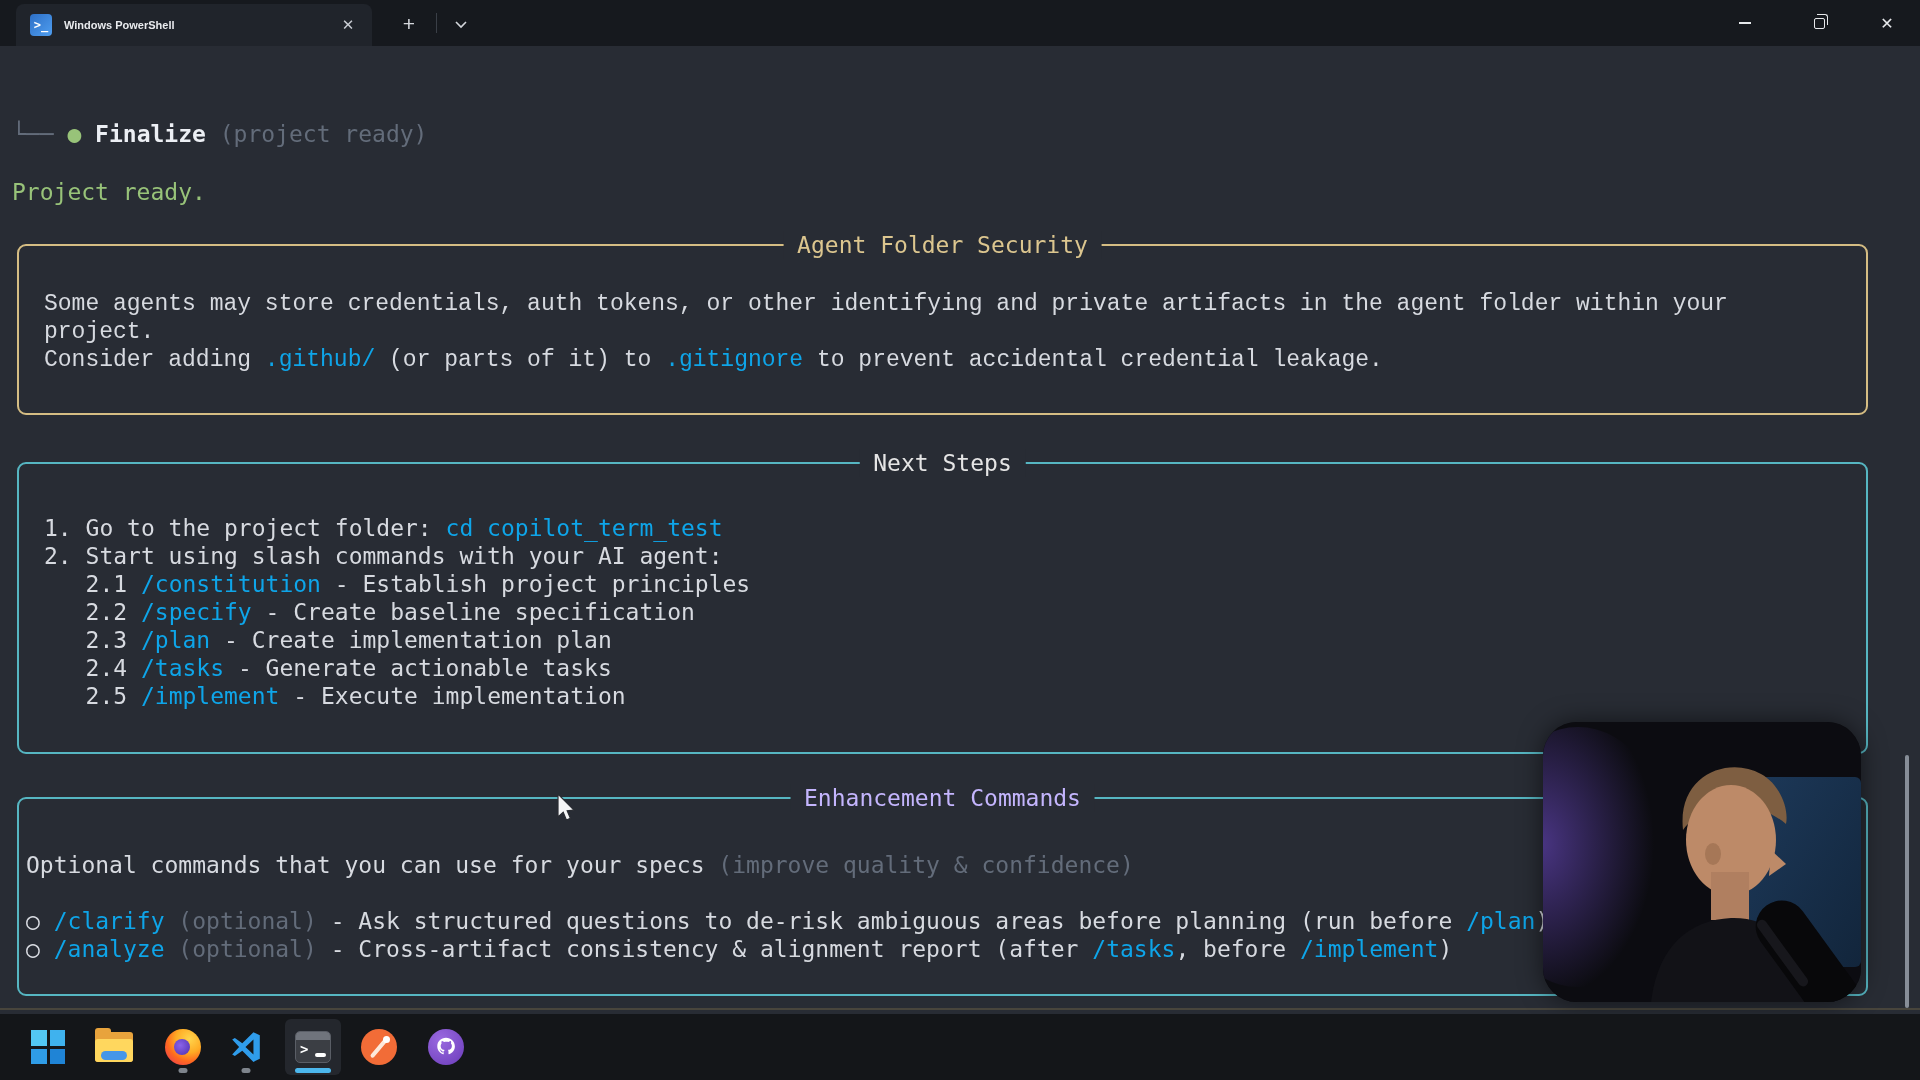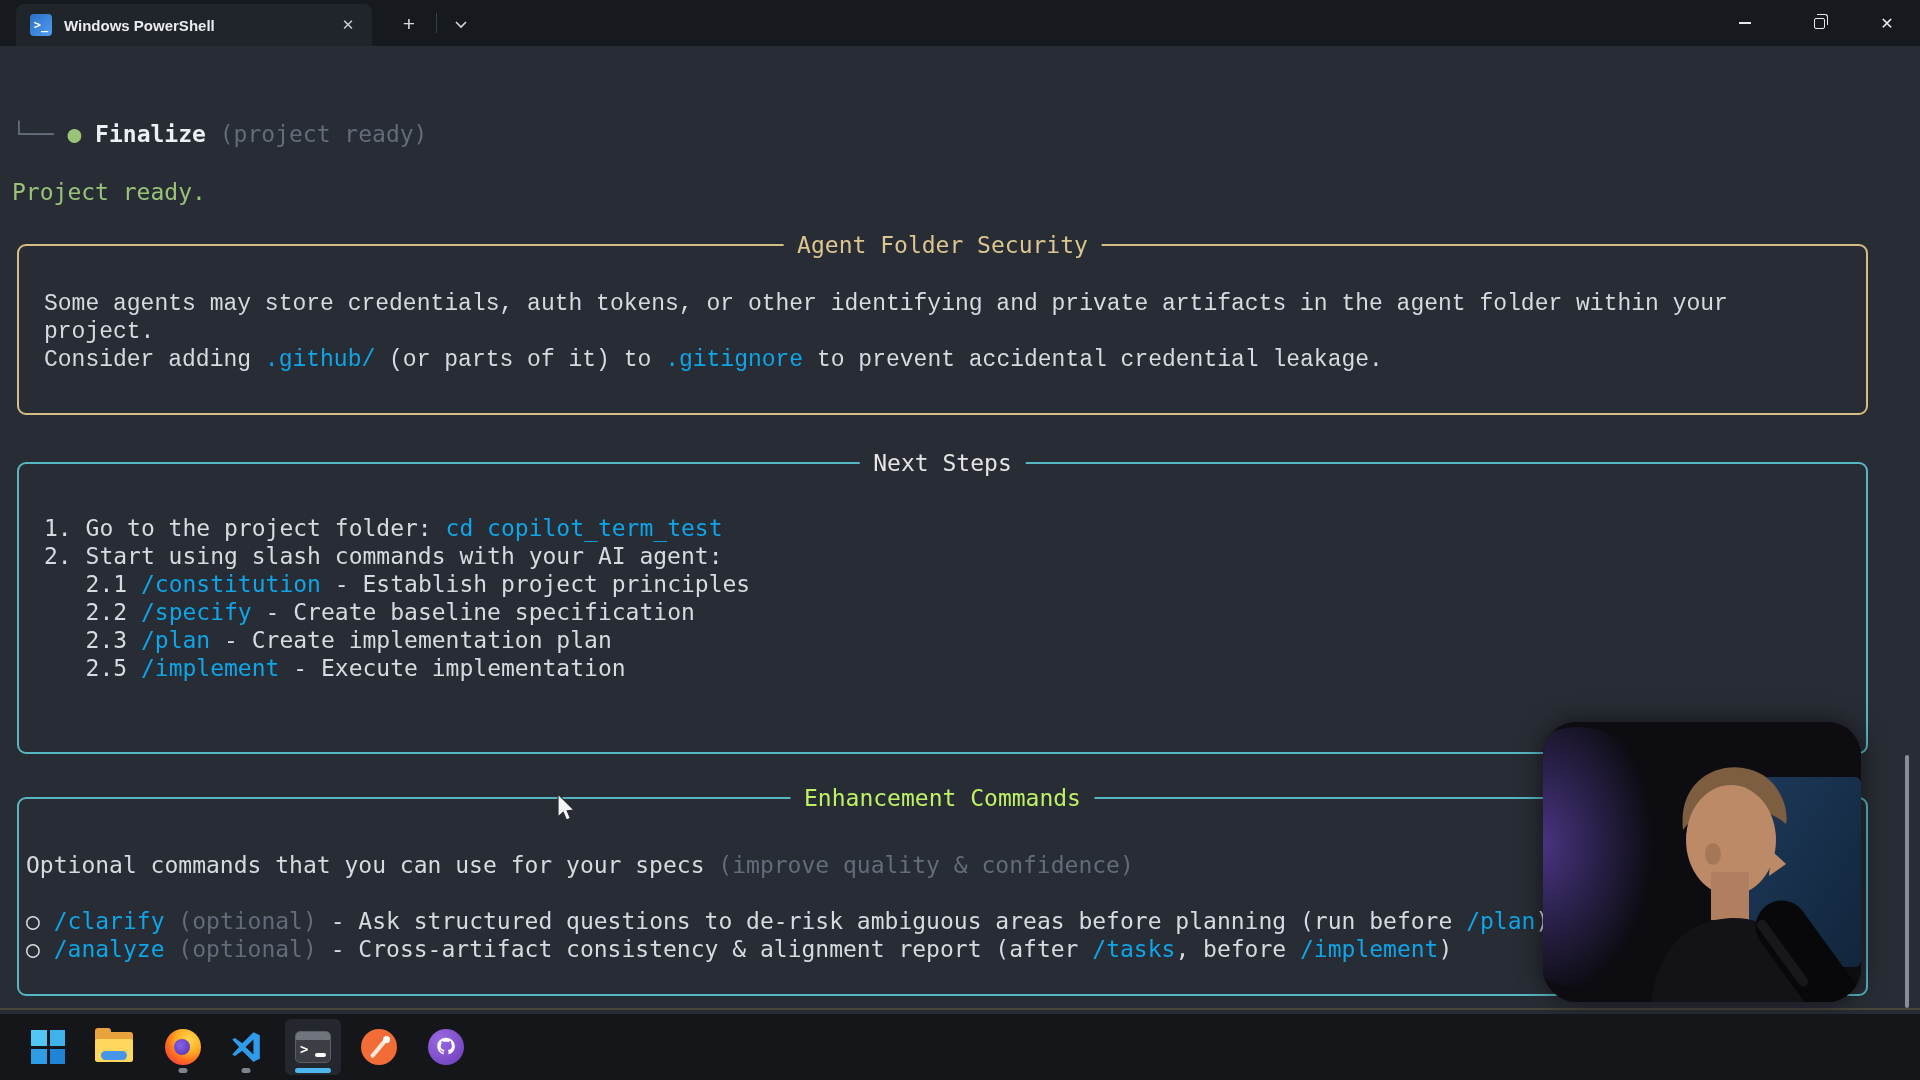--- a/index.html
+++ b/index.html
@@ -3,21 +3,21 @@
 <meta charset="utf-8">
 <style>
   * { margin:0; padding:0; box-sizing:border-box; }
   html,body { width:1920px; height:1080px; overflow:hidden; background:#000; }
   .screen { position:relative; width:1920px; height:1080px; background:#282c34; font-family:"Liberation Sans", sans-serif; }
 
   
   .titlebar { position:absolute; left:0; top:0; width:1920px; height:46px; background:#16191e; }
   .tab { position:absolute; left:16px; top:4px; width:356px; height:42px; background:#20242b; border-radius:8px 8px 0 0; display:flex; align-items:center; padding:0 10px 0 14px; }
   .ps-icon { width:22px; height:22px; border-radius:4px; background:linear-gradient(135deg,#2d6fc6,#4f9ef0); color:#fff; font-family:"DejaVu Sans Mono", monospace; font-size:12px; font-weight:bold; display:flex; align-items:center; justify-content:center; flex:0 0 auto; }
-  .tab-title { color:#e9ebee; font-size:15px; font-weight:700; margin-left:12px; flex:1 1 auto; white-space:nowrap; overflow:hidden; }
+  .tab-title { color:#e9ebee; font-size:11px; font-weight:700; margin-left:12px; flex:1 1 auto; white-space:nowrap; overflow:hidden; }
   .tab-close { color:#c9cdd3; font-size:15px; width:28px; height:28px; display:flex; align-items:center; justify-content:center; border-radius:4px; }
   .newtab { position:absolute; left:392px; top:8px; width:34px; height:32px; color:#d4d7dc; font-size:21px; font-weight:300; display:flex; align-items:center; justify-content:center; border-radius:4px; }
   .tab-divider { position:absolute; left:436px; top:13px; width:1px; height:20px; background:#3a3f47; }
   .tabdrop { position:absolute; left:444px; top:8px; width:34px; height:32px; display:flex; align-items:center; justify-content:center; border-radius:4px; }
   .caption-btn { position:absolute; top:0; width:66px; height:46px; display:flex; align-items:center; justify-content:center; color:#e6e8eb; }
   .btn-min { left:1712px; } .btn-max { left:1786px; } .btn-close { left:1854px; }
   .glyph-min { width:12px; height:2px; background:#e6e8eb; }
   .glyph-max { position:relative; width:11px; height:11px; border:1.4px solid #e6e8eb; border-radius:2px; }
   .glyph-max::before { content:""; position:absolute; left:2px; top:-5px; width:10px; height:10px; border-top:1.4px solid #e6e8eb; border-right:1.4px solid #e6e8eb; border-radius:0 3px 0 0; }
   .glyph-x { font-size:16px; font-weight:400; }
@@ -32,21 +32,21 @@
   .ready-line { left:12px; top:114px; }
   .prompt-line { left:12px; top:954px; }
 
   .tbox { position:absolute; left:17px; width:1851px; border:2px solid; border-radius:9px; }
   .tbox-title { position:absolute; top:-15px; left:50%; transform:translateX(-50%); background:#282c34; padding:0 14px; white-space:nowrap; line-height:28px; }
   .box-security { top:180px; height:171px; border-color:#d5bd83; }
   .box-security .tbox-title { color:#dcc68f; }
   .box-steps { top:398px; height:292px; border-color:#56b6c2; }
   .box-steps .tbox-title { color:#e5e5e5; }
   .box-enhance { top:733px; height:199px; border-color:#56b6c2; }
-  .box-enhance .tbox-title { color:#bef264; }
+  .box-enhance .tbox-title { color:#c4b5fd; }
   .box-body { padding-left:25px; overflow:hidden; height:100%; }
   .box-security .box-body { padding-top:44px;font-family:Liberation Mono, monospace; }
   .box-steps .box-body { padding-top:50px; }
   .box-enhance .box-body { padding-top:52px;padding-left:7px; }
 
   .scrollbar { position:absolute; left:1905px; top:691px; width:4px; height:253px; background:#98a0aa; border-radius:2px; opacity:.85; }
 
   .win-bottom-line { position:absolute; left:0; top:1008px; width:1920px; height:2px; background:#565040; opacity:.7; }
 
   
@@ -133,20 +133,21 @@
     </div>
 
     <div class="tbox box-steps">
       <div class="tbox-title">Next Steps</div>
       <div class="box-body">
           <div class="t-line"><span class="c-fg">1. Go to the project folder: </span><span class="c-teal">cd copilot_term_test</span></div>
           <div class="t-line"><span class="c-fg">2. Start using slash commands with your AI agent:</span></div>
           <div class="t-line"><span class="c-fg">   2.1 </span><span class="c-teal">/constitution</span><span class="c-fg"> - Establish project principles</span></div>
           <div class="t-line"><span class="c-fg">   2.2 </span><span class="c-teal">/specify</span><span class="c-fg"> - Create baseline specification</span></div>
           <div class="t-line"><span class="c-fg">   2.3 </span><span class="c-teal">/plan</span><span class="c-fg"> - Create implementation plan</span></div>
+          <div class="t-line"><span class="c-fg">   2.4 </span><span class="c-teal">/tasks</span><span class="c-fg"> - Generate actionable tasks</span></div>
           <div class="t-line"><span class="c-fg">   2.5 </span><span class="c-teal">/implement</span><span class="c-fg"> - Execute implementation</span></div>
         </div>
     </div>
 
     <div class="tbox box-enhance">
       <div class="tbox-title">Enhancement Commands</div>
       <div class="box-body">
           <div class="t-line"><span class="c-fg">Optional commands that you can use for your specs </span><span class="c-dim">(improve quality &amp; confidence)</span></div>
           <div class="t-line">&nbsp;</div>
           <div class="t-line"><span class="c-fg">○ </span><span class="c-teal">/clarify</span><span class="c-fg"> </span><span class="c-dim">(optional)</span><span class="c-fg"> - Ask structured questions to de-risk ambiguous areas before planning (run before </span><span class="c-teal">/plan</span><span class="c-fg">)</span></div>

